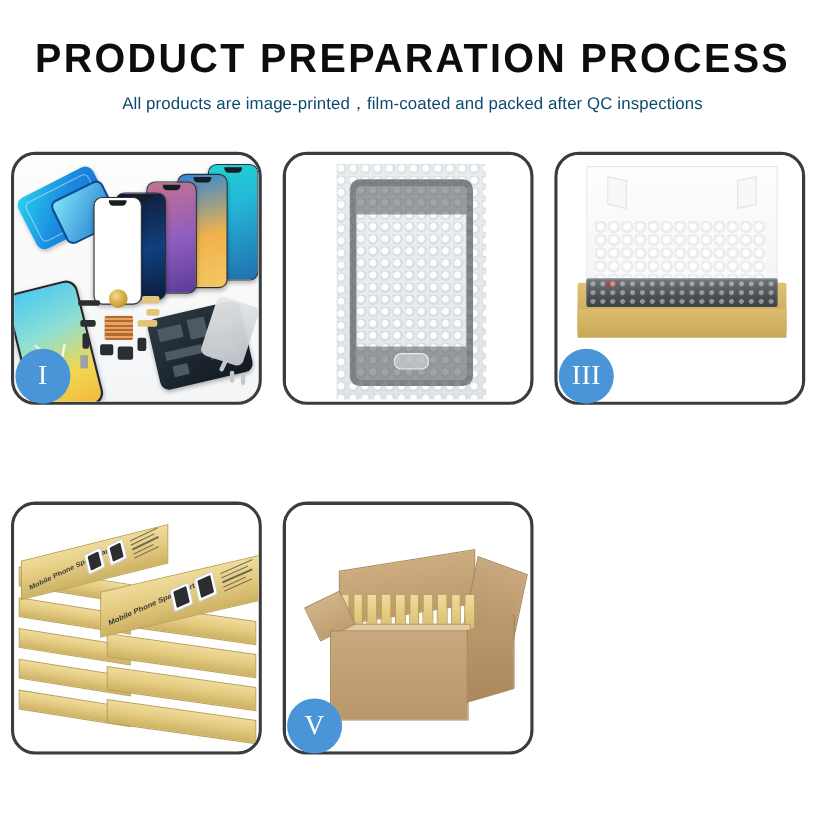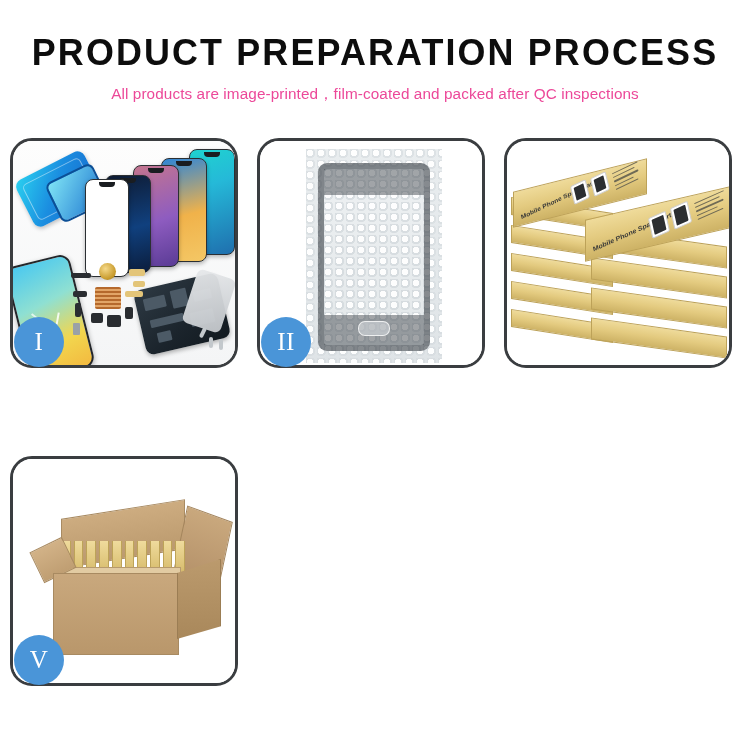--- a/index.html
+++ b/index.html
@@ -14,21 +14,21 @@
   .header{position:absolute;left:0;top:0;width:750px;text-align:center;}
   .title{
     margin:0;padding-top:34px;
     font-size:37px;line-height:1.05;font-weight:700;
     letter-spacing:2.2px;color:#0d0d0d;
     transform:scaleX(0.97);transform-origin:center;
     white-space:nowrap;
   }
   .subtitle{
     margin:0;padding-top:11px;
-    font-size:15.3px;font-weight:400;color:#ec4899;
+    font-size:15.3px;font-weight:400;color:#0c4a6e;
     letter-spacing:.1px;white-space:nowrap;
   }
 
   
   .grid{
     position:absolute;left:10px;top:138px;
     width:730px;height:548px;
     display:grid;
     grid-template-columns:228px 228px 228px;
     grid-template-rows:230px 230px;
@@ -371,23 +371,37 @@
     <div class="panel">
       <div class="panel-inner p2">
         <div class="bw-bg">
           <div class="bw-screen">
             <span class="bw-top"></span>
             <span class="bw-bot"></span>
             <span class="bw-home"></span>
           </div>
         </div>
       </div>
-      <div class="badge">II</div>
     </div>
 
+    <div class="panel">
+      <div class="panel-inner p3">
+        <div class="box3-lid">
+          <span class="box3-lidflap-l"></span>
+          <span class="box3-lidflap-r"></span>
+        </div>
+        <div class="box3-foam"></div>
+        <div class="box3-base"></div>
+        <div class="box3-inner">
+          <span class="box3-red"></span>
+        </div>
+        <div class="box3-front"></div>
+      </div>
+      <div class="badge">III</div>
+    </div>
 
     <div class="panel">
       <div class="panel-inner p4">
         <div class="stack">
 
           <div class="kbox" style="left:0px;top:42px;width:100px;height:16px;transform:skewY(9deg);"></div>
           <div class="kbox" style="left:0px;top:70px;width:100px;height:16px;transform:skewY(9deg);"></div>
           <div class="kbox" style="left:0px;top:98px;width:100px;height:16px;transform:skewY(9deg);"></div>
           <div class="kbox" style="left:0px;top:126px;width:100px;height:16px;transform:skewY(9deg);"></div>
           <div class="kbox" style="left:0px;top:154px;width:100px;height:16px;transform:skewY(9deg);"></div>

